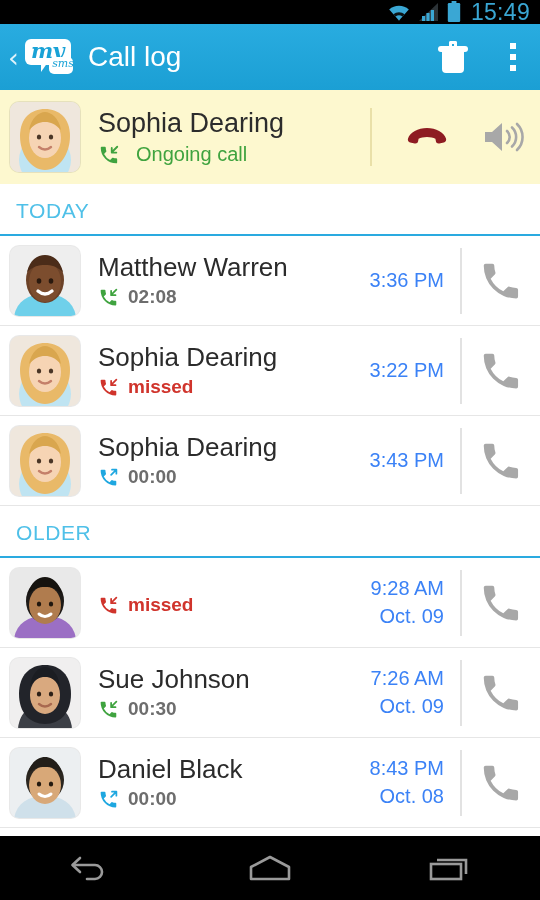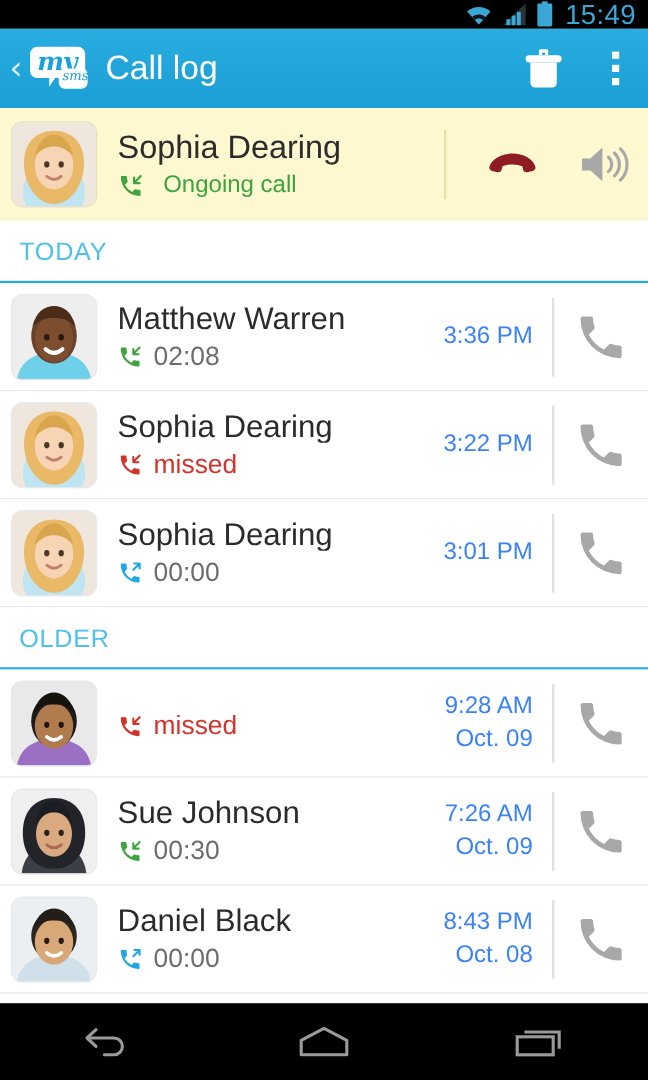--- a/index.html
+++ b/index.html
@@ -89,21 +89,21 @@
 
   
   .row {
     height:90px; display:flex; align-items:center; padding:0 0 0 10px;
     border-bottom:1px solid #e6e6e6; background:#fff;
   }
   .row-info { flex:1; margin-left:18px; min-width:0; }
   .row-name { font-size:26px; color:#2b2b2b; line-height:1.1;
     white-space:nowrap; overflow:hidden; text-overflow:ellipsis; }
   .row-sub { display:flex; align-items:center; gap:9px; margin-top:5px; }
-  .row-dur { font-size:22px; color:#6d6d6d; }
+  .row-dur { font-size:19px; color:#6d6d6d;font-weight:bold; }
   .row-dur.missed { color:#d0342c; }
   .row-time { text-align:right; font-size:20px; color:#3b82f6;
     line-height:1.38; padding-right:16px; flex:none; }
   .callbtn {
     width:80px; height:66px; display:flex; align-items:center;
     justify-content:center; border-left:2px solid #e2e2e2; flex:none;
   }
 
   
   .navbar {
@@ -292,21 +292,21 @@
          <div class="row-name">Sophia Dearing</div>
          <div class="row-sub">
            <svg width="21" height="21" viewBox="0 0 24 24">
               <path d="M6.6 10.8a15 15 0 0 0 6.6 6.6l2.2-2.2c.3-.3.7-.4 1-.2a11 11 0 0 0 3.5.6c.6 0 1 .4 1 1v3.5c0 .6-.4 1-1 1A17 17 0 0 1 3 4c0-.6.4-1 1-1h3.5c.6 0 1 .4 1 1 0 1.2.2 2.4.6 3.5.1.3 0 .7-.2 1Z" fill="#1ea7e0"></path>
               <path d="M15 9 21 3m0 4.6V3h-5" stroke="#1ea7e0" stroke-width="2" fill="none" stroke-linecap="round" stroke-linejoin="round"></path>
             </svg>
            <span class="row-dur">00:00</span>
          </div>
        </div>
        <div class="row-time">
-         <div>3:01 PM</div>
+         <div>3:43 PM</div>
 
        </div>
        <div class="callbtn">
          <svg width="46" height="46" viewBox="0 0 48 48">
             <path d="M13.2 21.6a30 30 0 0 0 13.2 13.2l4.4-4.4c.6-.6 1.4-.8 2-.4a22 22 0 0 0 7 1.2c1.2 0 2 .8 2 2v7c0 1.2-.8 2-2 2A34 34 0 0 1 6 8c0-1.2.8-2 2-2h7c1.2 0 2 .8 2 2 0 2.4.4 4.8 1.2 7 .2.6 0 1.4-.4 2Z" fill="#a8a8a8"></path>
           </svg>
        </div>
       </div>
       <div class="section">OLDER</div>
       <div class="row">

